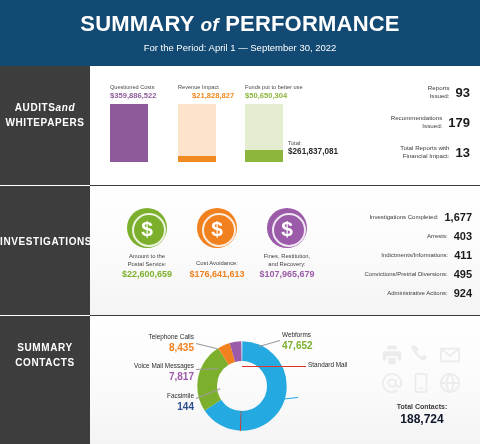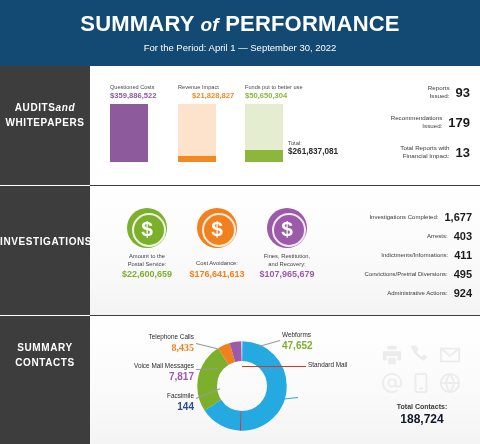--- a/index.html
+++ b/index.html
@@ -267,21 +267,21 @@
       <circle r="15.915" cx="21" cy="21" fill="transparent" stroke="#9b5ba8" stroke-width="9" stroke-dasharray="4.14 95.86" stroke-dashoffset="-70.41"></circle>
 
       <circle r="15.915" cx="21" cy="21" fill="transparent" stroke="#2d4f8e" stroke-width="9" stroke-dasharray="0.08 99.92" stroke-dashoffset="-74.55"></circle>
 
       <circle r="15.915" cx="21" cy="21" fill="transparent" stroke="#e03127" stroke-width="9" stroke-dasharray="0.37 99.63" stroke-dashoffset="-25.37"></circle>
     </svg>
   </div>
 
   <div class="cb-lab left" style="left:108px;top:333px;width:86px;">
     <div class="cb-name">Telephone Calls</div>
-    <div class="cb-num" style="color:#f1801e;font-family:Liberation Serif, serif;">8,435</div>
+    <div class="cb-num" style="color:#f1801e;">8,435</div>
   </div>
   <div class="cb-lab left" style="left:90px;top:362px;width:104px;">
     <div class="cb-name">Voice Mail Messages</div>
     <div class="cb-num" style="color:#9b5ba8;">7,817</div>
   </div>
   <div class="cb-lab left" style="left:110px;top:392px;width:84px;">
     <div class="cb-name">Facsimile</div>
     <div class="cb-num" style="color:#2d4f8e;">144</div>
   </div>
 

